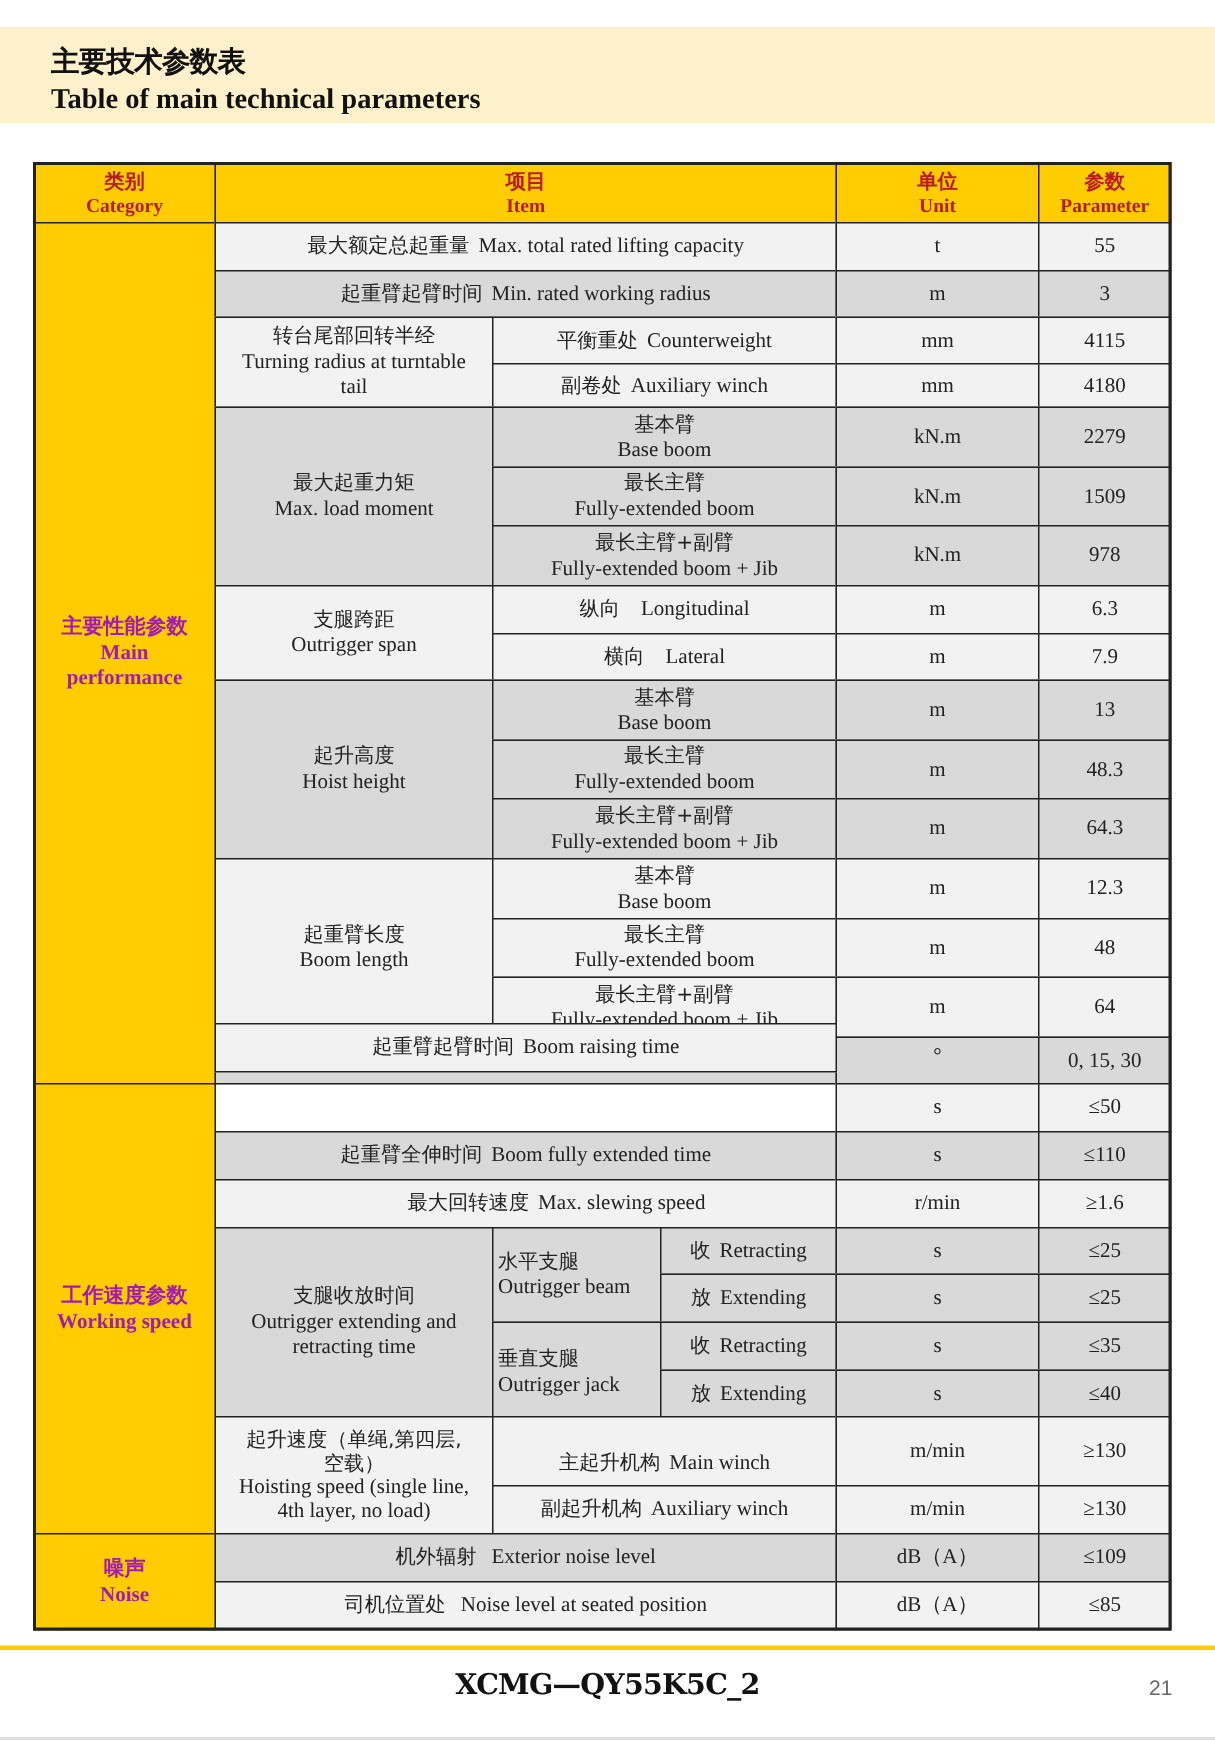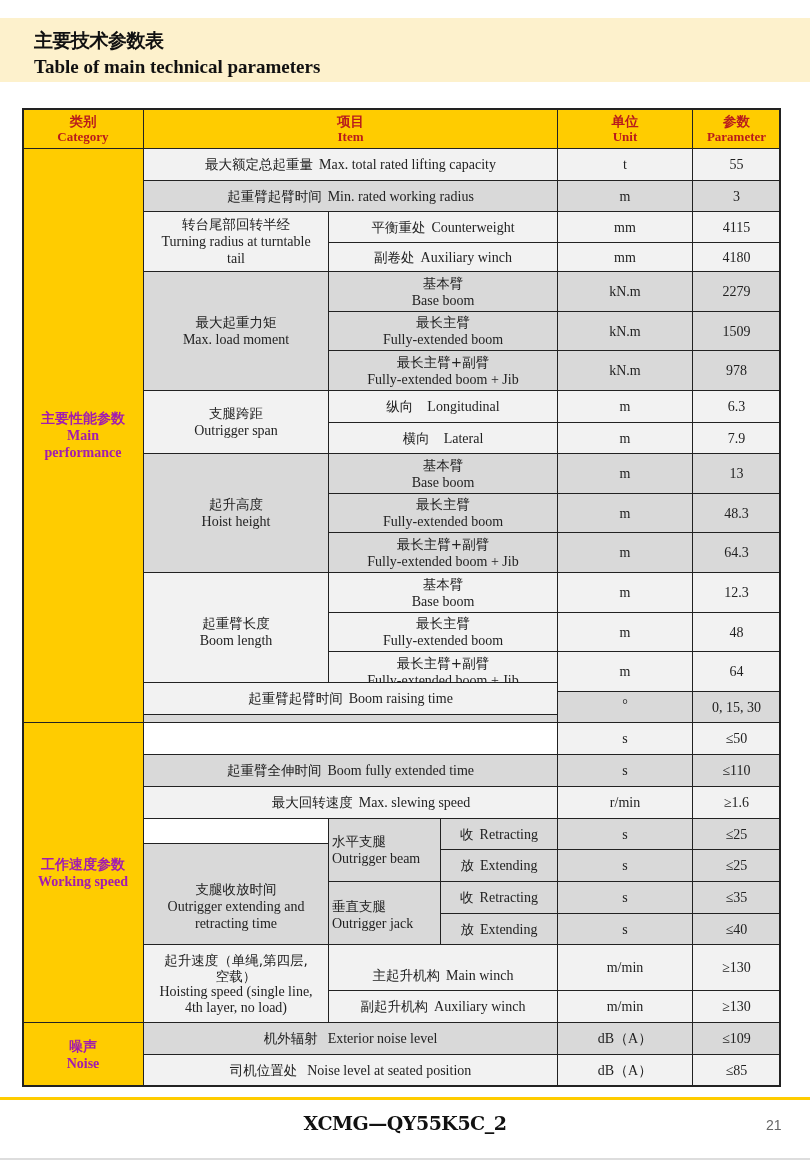--- a/index.html
+++ b/index.html
@@ -240,21 +240,21 @@
   <div class="cell g en" style="left:557px;top:754px;width:136px;height:33px;">s</div>
   <div class="cell g en" style="left:692px;top:754px;width:89px;height:33px;">≤110</div>
 
   <div class="cell w inline" style="left:143px;top:786px;width:435px;height:33px;padding-left:21px;">
     <span class="cn">最大回转速度</span>
     <span class="en">Max. slewing speed</span>
   </div>
   <div class="cell w en" style="left:557px;top:786px;width:136px;height:33px;">r/min</div>
   <div class="cell w en" style="left:692px;top:786px;width:89px;height:33px;">≥1.6</div>
 
-  <div class="cell g" style="left:143px;top:818px;width:186px;height:127px;margin-top:25px;">
+  <div class="cell g" style="left:143px;top:818px;width:186px;height:127px;">
     <span class="cn">支腿收放时间</span>
     <span class="en">Outrigger extending and</span>
     <span class="en">retracting time</span>
   </div>
   <div class="cell g left" style="left:328px;top:818px;width:113px;height:64px;">
     <span class="cn">水平支腿</span>
     <span class="en">Outrigger beam</span>
   </div>
   <div class="cell g left" style="left:328px;top:881px;width:113px;height:64px;justify-content:flex-end;padding-bottom:12px;">
     <span class="cn">垂直支腿</span>

